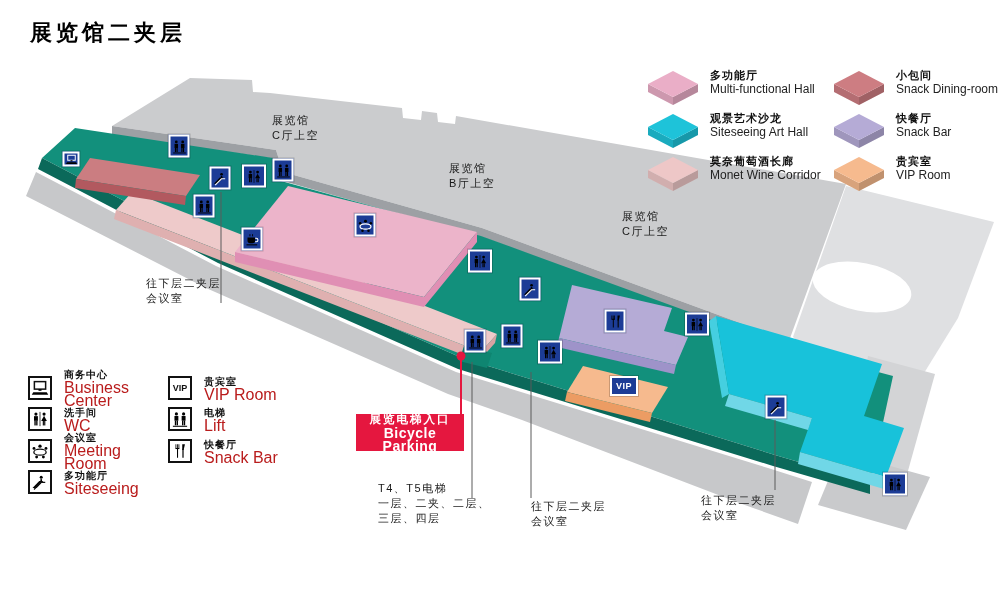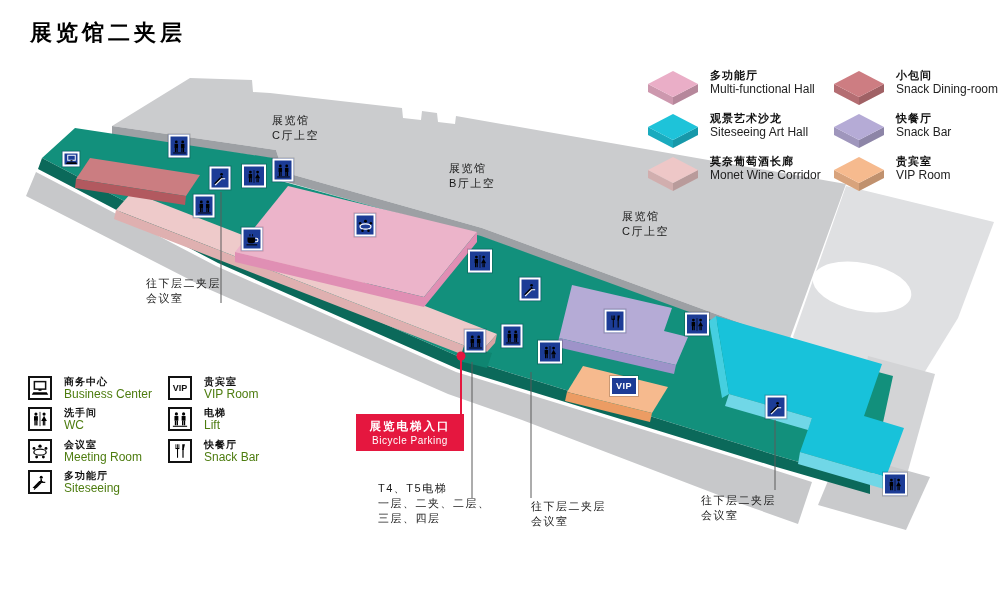--- a/index.html
+++ b/index.html
@@ -10,21 +10,21 @@
   .page-title{position:absolute;left:30px;top:18px;font-size:22px;font-weight:bold;
               letter-spacing:4px;color:#000}
 
   
   .mlabel{position:absolute;font-size:11px;font-weight:normal;line-height:15px;
           letter-spacing:1.5px;white-space:nowrap;color:#1a1a1a;z-index:6}
   .red-box{position:absolute;left:356px;top:414px;width:108px;height:37px;background:#e5173f;
            color:#fff;text-align:center;z-index:7;display:flex;flex-direction:column;
            justify-content:center;gap:1px}
   .red-box .zh{font-size:11.5px;font-weight:bold;letter-spacing:2px;line-height:14px}
-  .red-box .en{font-size:10px;font-weight:normal;letter-spacing:.5px;line-height:13px}
+  .red-box .en{font-size:14px;font-weight:bold;letter-spacing:.5px;line-height:13px}
 
   
   .mic{position:absolute;transform:translate(-50%,-50%);width:21px;height:23px;background:#1c3c96;
        border:2px solid #fff;box-shadow:0 0 0 1px rgba(0,0,0,.18);display:flex;align-items:center;
        justify-content:center;color:#fff;z-index:5;box-sizing:border-box}
   .mic svg{width:16px;height:16px;display:block}
   .mic.small{width:17px;height:15px}
   .mic.small svg{width:12px;height:12px}
   .mic.wide{width:24px}
   .mic.vipbox{width:28px;height:20px;font-size:9px;font-weight:bold;letter-spacing:.5px}
@@ -39,21 +39,21 @@
 
   
   .fac-legend{position:absolute;left:28px;top:372px;display:grid;
               grid-template-columns:140px 160px;grid-auto-rows:31.5px;z-index:6}
   .fl-item{display:flex;gap:12px;align-items:center}
   .lic{flex:0 0 auto;width:24px;height:24px;background:#fff;border:2px solid #111;color:#111;
        display:flex;align-items:center;justify-content:center;box-sizing:border-box;
        font-size:9px;font-weight:bold}
   .lic svg{width:18px;height:18px;display:block}
   .fl-text .zh{font-size:10px;font-weight:bold;letter-spacing:1px;line-height:13px}
-  .fl-text .en{font-size:12px;line-height:13px;color:#4d7c0f}
+  .fl-text .en{font-size:16px;line-height:13px;color:#b91c1c}
 </style>
 </head>
 <body>
 
 <div class="stage">
 
   <svg width="0" height="0" style="position:absolute" aria-hidden="true">
     <defs>
       <g id="gman">
         <circle cx="4" cy="2.2" r="2.1"></circle>

